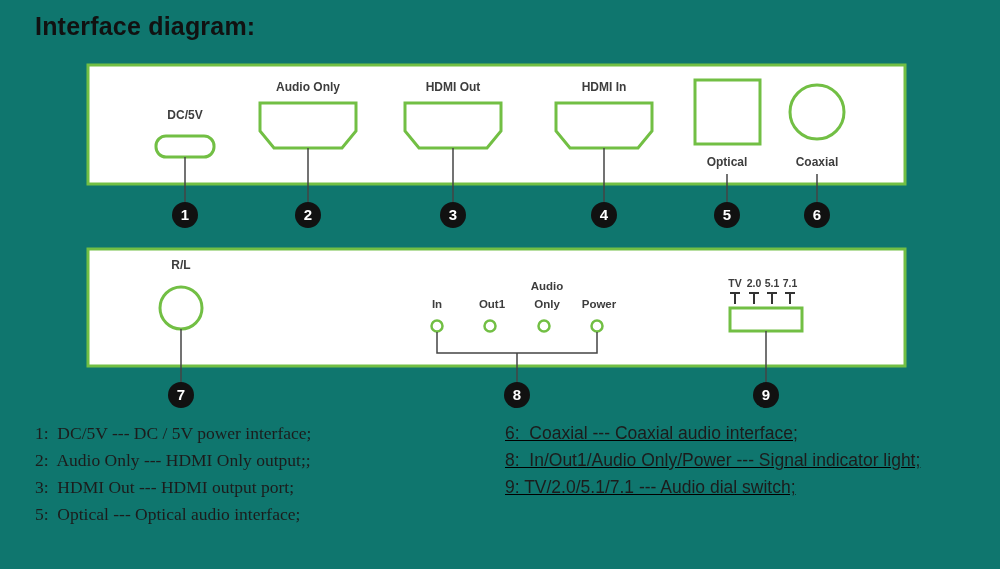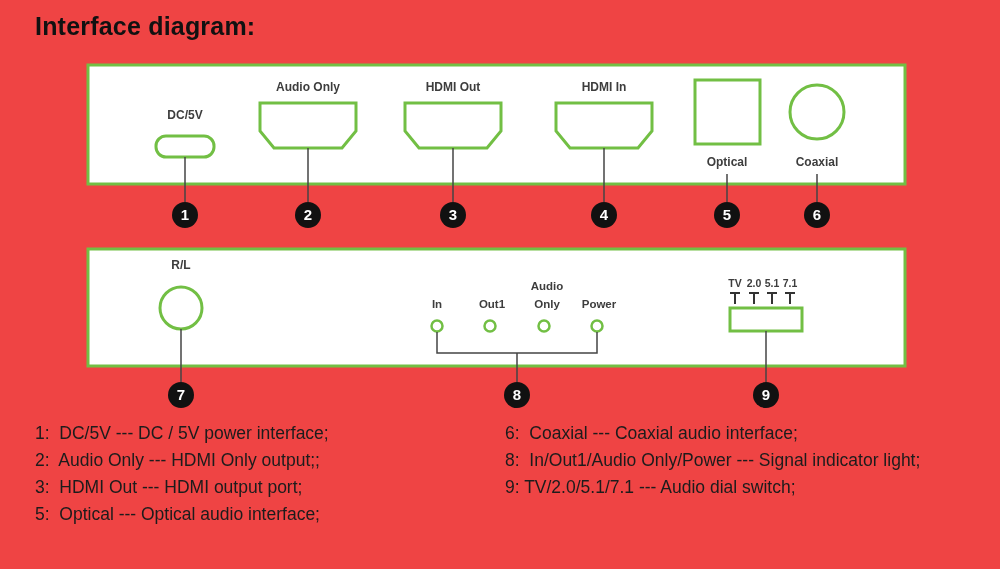--- a/index.html
+++ b/index.html
@@ -4,21 +4,21 @@
 <style>
   :root{
     --green:#72bf44;
     --text:#1c1c1c;
     --callout:#111111;
     --label:#3d3d3d;
     --line:#444444;
   }
   html,body{margin:0;padding:0;background:#ffffff;}
   .page{
-    position:relative;width:1000px;height:569px;background:#ef4444;
+    position:relative;width:1000px;height:569px;background:#0f766e;
     font-family:"Liberation Sans", sans-serif;overflow:hidden;
   }
   .title{
     position:absolute;left:35px;top:12px;margin:0;
     font-size:25px;font-weight:bold;color:#111111;letter-spacing:0.2px;
   }
   .diagram{position:absolute;left:0;top:55px;}
   
   .panel{fill:#ffffff;stroke:var(--green);stroke-width:3;}
   .port{fill:#ffffff;stroke:var(--green);stroke-width:3;}
@@ -26,22 +26,22 @@
   .callout-line{stroke:var(--line);stroke-width:1.5;fill:none;}
   .bracket{stroke:var(--line);stroke-width:1.5;fill:none;}
   .callout-circle{fill:var(--callout);}
   .callout-num{fill:#ffffff;font-family:"Liberation Sans",sans-serif;font-size:15px;font-weight:bold;text-anchor:middle;}
   .port-label{fill:var(--label);font-family:"Liberation Sans",sans-serif;font-size:12px;font-weight:bold;text-anchor:middle;}
   .led-label{fill:var(--label);font-family:"Liberation Sans",sans-serif;font-size:11.5px;font-weight:600;text-anchor:middle;}
   .dial-label{fill:var(--label);font-family:"Liberation Sans",sans-serif;font-size:10.5px;font-weight:bold;text-anchor:middle;}
   .tick{stroke:#333333;stroke-width:2;fill:none;}
   
   .legend-col{position:absolute;top:420px;}
-  .legend-col.left{left:35px;}
-  .legend-col.right{left:505px;}
+  .legend-col.left{left:35px;font-family:Liberation Serif, serif;}
+  .legend-col.right{left:505px;text-decoration:underline;}
   .legend-line{
     font-size:17.5px;color:var(--text);line-height:27px;white-space:pre;
   }
 </style>
 </head>
 <body>
 
 <div class="page">
 
   <h1 class="title">Interface diagram:</h1>

